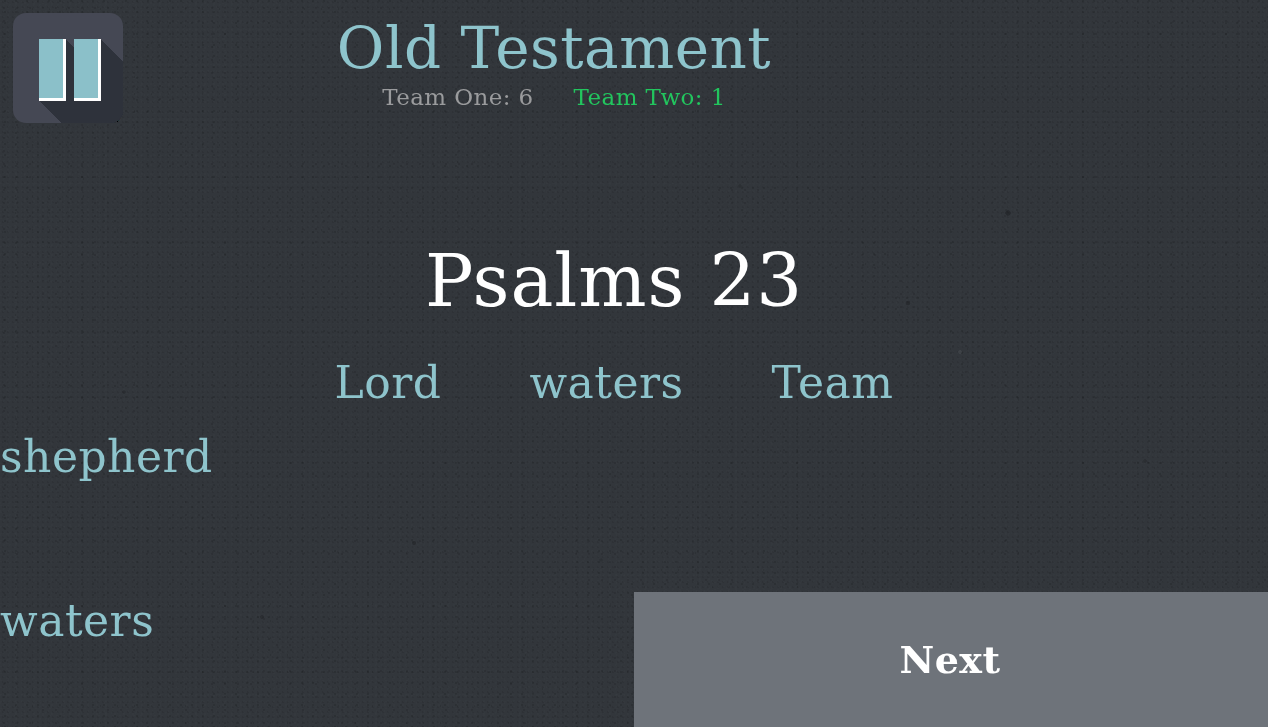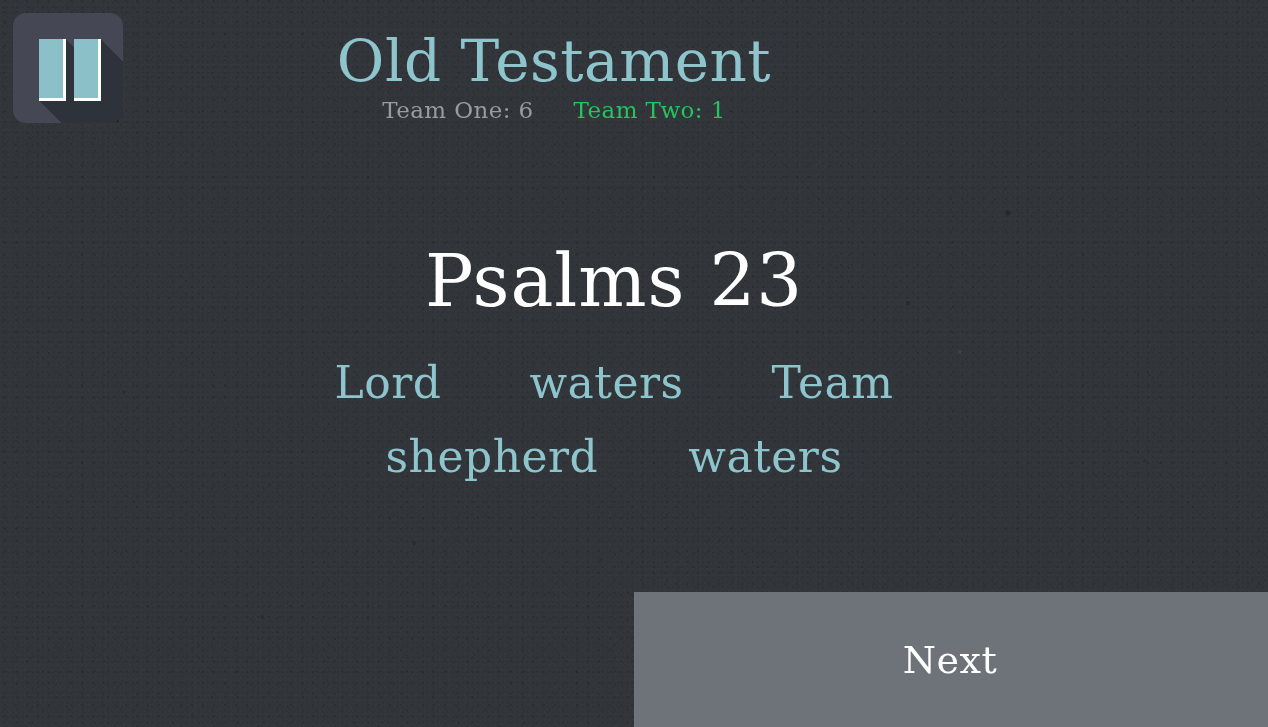--- a/index.html
+++ b/index.html
@@ -115,21 +115,20 @@
     box-sizing: border-box;
   }
 
   
   #header {
     position: absolute;
     left: 0;
     top: 0;
     width: 1108px;
     text-align: center;
-    margin-top: 13px;
   }
   #game-title {
     margin: 0;
     padding-top: 17px;
     font-family: "DejaVu Serif", serif;
     font-size: 58px;
     font-weight: 400;
     letter-spacing: 0.5px;
     color: #8ec4cc;
     line-height: 1.1;
@@ -171,21 +170,21 @@
     font-size: 44px;
     line-height: 74px;
     letter-spacing: 0.5px;
   }
   #taboo-row-one, #taboo-row-two {
     display: flex;
     justify-content: center;
     align-items: baseline;
   }
   #taboo-row-one { gap: 88px; }
-  #taboo-row-two { gap: 90px; }
+  #taboo-row-two { gap: 90px; flex-direction: column; }
 
   
   #next-button {
     position: absolute;
     left: 634px;
     top: 592px;
     width: 634px;
     height: 135px;
     background: #6e737a;
     cursor: pointer;
@@ -193,20 +192,21 @@
     align-items: center;
     justify-content: center;
   }
   #next-button-label {
     font-family: "DejaVu Serif", serif;
     font-size: 38px;
     color: #ffffff;
     letter-spacing: 0.5px;
     position: relative;
     left: -1px;
+    font-weight: bold;
   }
 </style>
 </head>
 <body>
 
 <div id="noise-layer"></div>
 <div id="speck-layer"></div>
 
 <div id="pause-button">
   <div class="pause-bar-wrap left">

